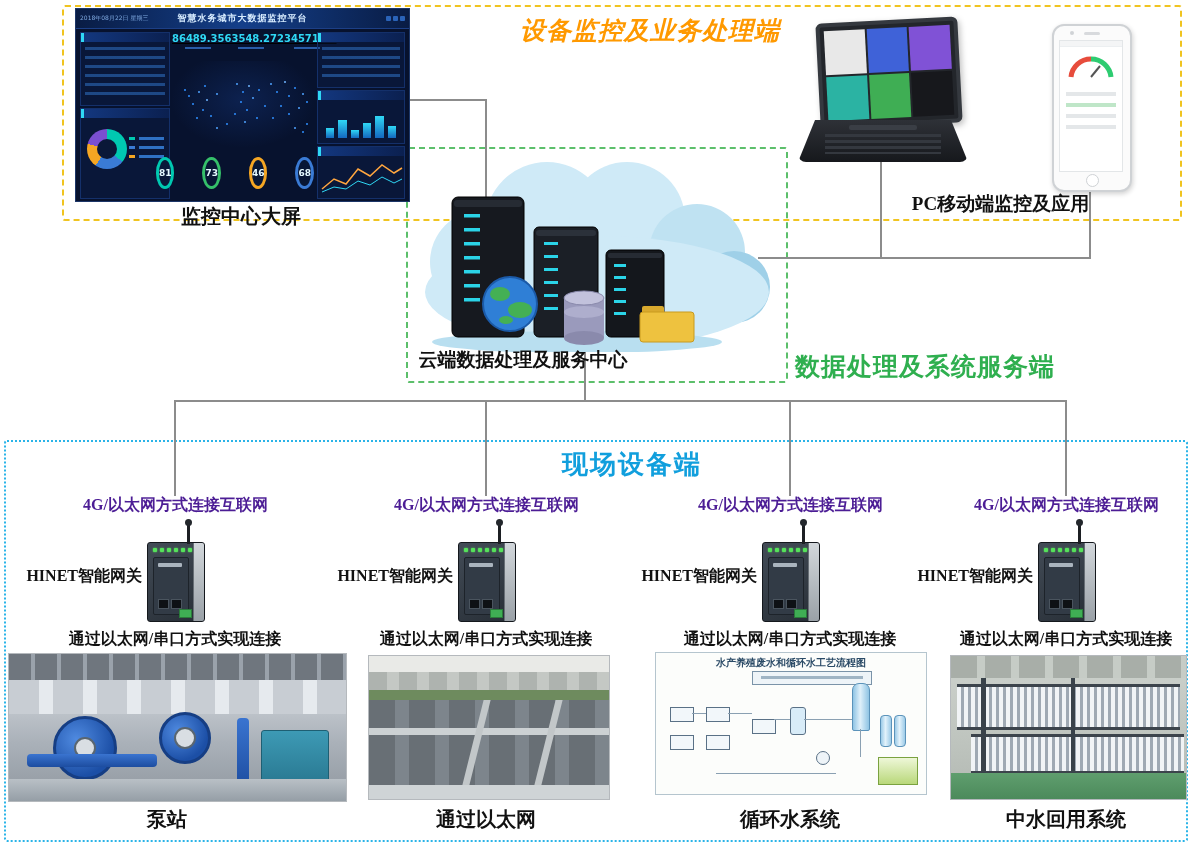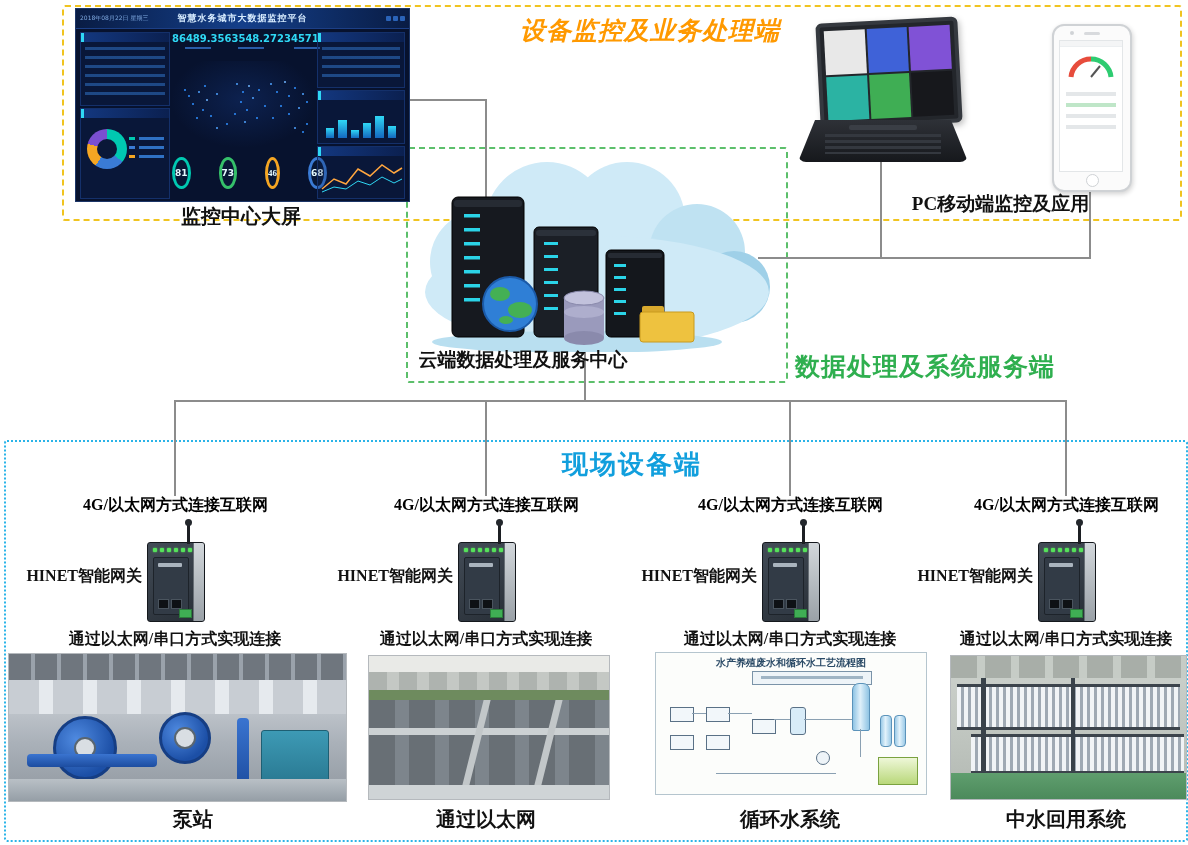--- a/index.html
+++ b/index.html
@@ -37,36 +37,36 @@
   .d-rows{position:absolute;left:4px;right:4px;top:14px;bottom:4px;
           background:repeating-linear-gradient(180deg,rgba(47,113,196,.55) 0 3px,transparent 3px 9px);}
   .d-donut{position:absolute;left:6px;top:20px;width:40px;height:40px;border-radius:50%;
            background:conic-gradient(#00c9b1 0 130deg,#3a7bd5 130deg 215deg,#f5a623 215deg 285deg,#7a4fd0 285deg 360deg);}
   .d-donut::after{content:"";position:absolute;left:10px;top:10px;width:20px;height:20px;border-radius:50%;background:#0a1838;}
   .d-legend{position:absolute;left:58px;top:22px;right:5px;}
   .d-legend i{display:block;height:3px;margin:6px 0;background:#2f71c4;position:relative;}
   .d-legend i::before{content:"";position:absolute;left:-10px;top:0;width:6px;height:3px;background:#00c9b1;}
   .d-legend i.lg2::before{background:#3a7bd5}.d-legend i.lg3::before{background:#f5a623}
   .d-stats{position:absolute;left:96px;top:24px;width:142px;height:24px;display:flex;justify-content:space-between;}
-  .d-stat{text-align:center;}
+  .d-stat{text-align:center;text-decoration:underline;}
   .d-num{display:block;font-size:10px;font-weight:bold;color:#2fd8f5;white-space:nowrap;}
   .d-sub{display:block;width:26px;height:2px;background:#2a5ca8;margin:3px auto 0;}
   .d-map{position:absolute;left:96px;top:52px;width:142px;height:86px;
          background:radial-gradient(ellipse at 50% 45%, rgba(30,80,180,.25), transparent 72%);}
   .d-map .dots{position:absolute;left:4px;top:4px;width:2px;height:2px;border-radius:50%;
     box-shadow:12px 30px #2f8fff,16px 38px #2f8fff,22px 26px #4fa3ff,26px 44px #2f8fff,30px 34px #6fb5ff,
     20px 52px #2f8fff,34px 50px #2f8fff,40px 28px #4fa3ff,8px 24px #2f8fff,28px 20px #2f8fff,
     60px 18px #4fa3ff,66px 26px #2f8fff,72px 20px #6fb5ff,64px 36px #2f8fff,70px 44px #2f8fff,
     76px 32px #4fa3ff,82px 24px #2f8fff,58px 48px #2f8fff,68px 56px #4fa3ff,80px 52px #2f8fff,
     88px 40px #2f8fff,94px 18px #4fa3ff,100px 26px #2f8fff,108px 16px #6fb5ff,112px 30px #2f8fff,
     118px 22px #2f8fff,126px 28px #4fa3ff,104px 40px #2f8fff,112px 48px #2f8fff,122px 42px #4fa3ff,
     130px 36px #2f8fff,96px 52px #2f8fff,118px 62px #4fa3ff,126px 66px #2f8fff,130px 58px #2f8fff,
     40px 62px #4fa3ff,50px 58px #2f8fff;}
   .d-gauges{position:absolute;left:96px;top:142px;width:142px;height:44px;display:flex;
-            justify-content:space-between;align-items:center;gap:28px;}
+            justify-content:flex-end;align-items:center;gap:28px;}
   .d-g{width:26px;height:26px;border-radius:50%;border:3px solid #00c9b1;display:flex;align-items:center;
        justify-content:center;font-size:9px;font-weight:bold;color:#e6fbff;background:rgba(10,26,58,.6);}
   .d-bars{position:absolute;left:8px;right:8px;bottom:5px;top:14px;display:flex;align-items:flex-end;gap:4px;}
   .d-bars i{flex:1;background:linear-gradient(180deg,#2fd8f5,#1468c0);}
   #dpE svg{position:absolute;left:2px;top:12px;}
   
   #laptop{position:absolute;left:798px;top:20px;width:170px;height:155px;}
   .lt-screen{position:absolute;left:20px;top:0;width:134px;height:98px;background:#23262b;
              border:4px solid #35393f;border-radius:6px;transform:rotate(-3deg);box-shadow:2px 3px 6px rgba(0,0,0,.25);}
   .lt-grid{position:absolute;left:4px;top:4px;right:4px;bottom:4px;display:grid;
@@ -101,21 +101,21 @@
   .gw-leds i{width:4px;height:4px;background:#55e25a;border-radius:1px;box-shadow:0 0 2px #55e25a;}
   .gw-panel{position:absolute;left:5px;top:14px;width:34px;height:56px;background:#323b46;
             border:1px solid #1d232a;border-radius:2px;}
   .gw-panel::before{content:"";position:absolute;left:4px;top:5px;width:24px;height:4px;background:#aab4be;border-radius:1px;}
   .gw-port{position:absolute;left:4px;bottom:5px;width:9px;height:8px;background:#0e1115;border:1px solid #4a545e;}
   .gw-port.p2{left:17px;}
   .gw-rail{position:absolute;right:0;top:0;width:10px;height:100%;
            background:linear-gradient(180deg,#d2d7db,#9aa1a7);border-left:1px solid #676e75;border-radius:0 2px 2px 0;}
   .gw-term{position:absolute;right:12px;bottom:3px;width:11px;height:7px;background:#3fae54;border:1px solid #2a7a3a;}
   .gw-label{position:absolute;top:566px;width:122px;font-size:16px;font-weight:bold;color:#111;text-align:right;}
-  .net-text{position:absolute;top:495px;width:185px;font-size:16px;font-weight:bold;color:#000000;
+  .net-text{position:absolute;top:495px;width:185px;font-size:16px;font-weight:bold;color:#4c1d95;
             text-align:center;line-height:1.2;}
   .link-text{position:absolute;top:629px;width:240px;font-size:16px;font-weight:bold;color:#111;text-align:center;}
   .photo-label{position:absolute;top:806px;width:200px;font-size:20px;font-weight:bold;color:#111;text-align:center;}
   
   .photo{position:absolute;overflow:hidden;border:1px solid #b5b9bd;}
   #photo1{left:8px;top:653px;width:337px;height:147px;
           background:linear-gradient(180deg,#9aa0a8 0%,#c6cbd1 30%,#aab1b9 60%,#8f979f 100%);}
   .p1-ceiling{position:absolute;top:0;left:0;right:0;height:26px;
           background:repeating-linear-gradient(90deg,#6f767e 0 22px,#9aa2ab 22px 26px);}
   .p1-wall{position:absolute;top:26px;left:0;right:0;height:34px;
@@ -239,21 +239,21 @@
     <div class="d-map">
         <i class="dots"></i>
       </div>
     <div class="d-gauges">
       <div class="d-g" style="border-color: rgb(0, 201, 177);">
           <span>81</span>
         </div>
       <div class="d-g" style="border-color: rgb(53, 192, 106);">
           <span>73</span>
         </div>
-      <div class="d-g" style="border-color: rgb(245, 166, 35); font-family: Liberation Serif, serif;">
+      <div class="d-g" style="border-color: rgb(245, 166, 35);">
           <span>46</span>
         </div>
       <div class="d-g" style="border-color: rgb(58, 123, 213);">
           <span>68</span>
         </div>
     </div>
     <div class="d-panel" id="dpC">
       <div class="d-ph"></div>
       <div class="d-rows"></div>
     </div>
@@ -401,21 +401,21 @@
         <div class="p1-hub"></div>
       </div>
     <div class="p1-pump" id="p1b">
         <div class="p1-hub"></div>
       </div>
     <div class="p1-pipe" id="p1pipe1"></div>
     <div class="p1-pipe" id="p1pipe2"></div>
     <div class="p1-unit"></div>
     <div class="p1-floor"></div>
   </div>
-  <div class="photo-label" style="left:93px">泵站</div>
+  <div class="photo-label" style="left:67px">泵站</div>
 
   <div class="net-text" style="left:394px">4G/以太网方式连接互联网</div>
   <div class="gw" style="left:458px">
     <div class="gw-ant"></div>
     <div class="gw-leds">
         <i></i>
         <i></i>
         <i></i>
         <i></i>
         <i></i>

